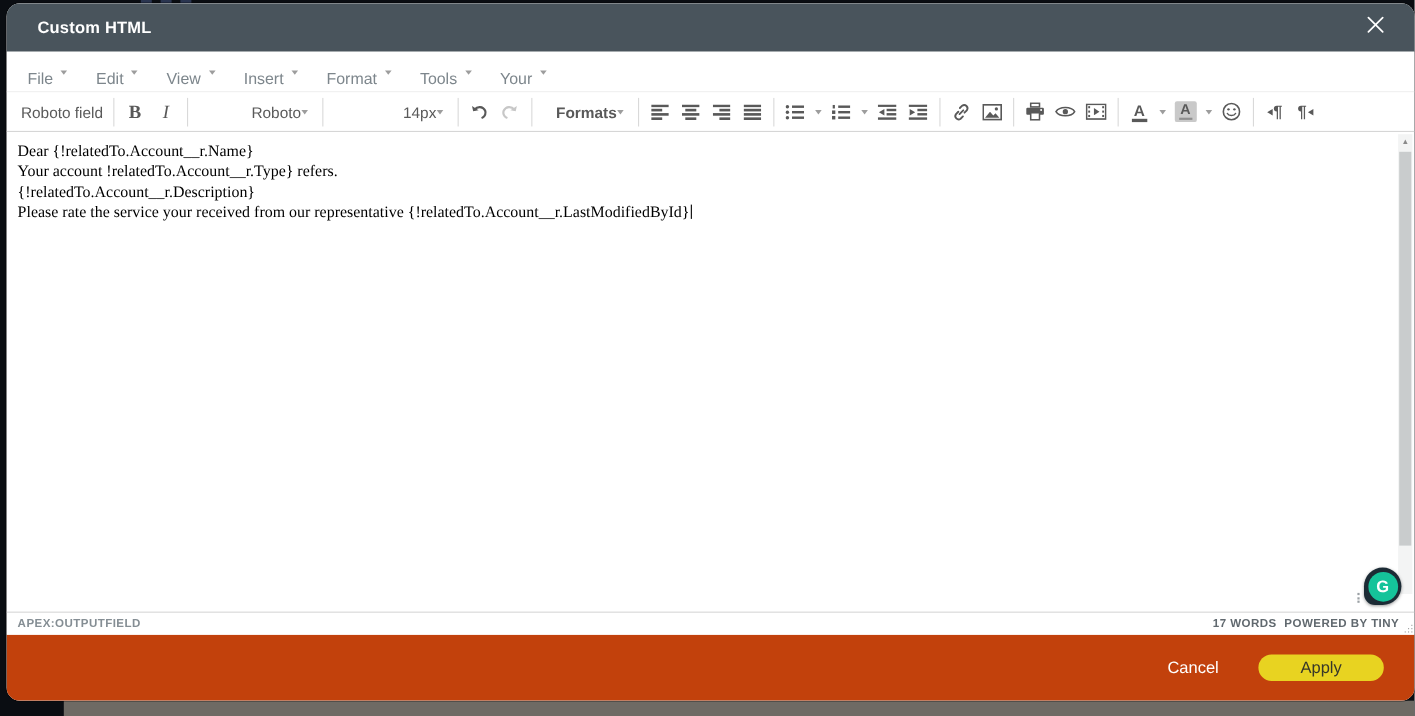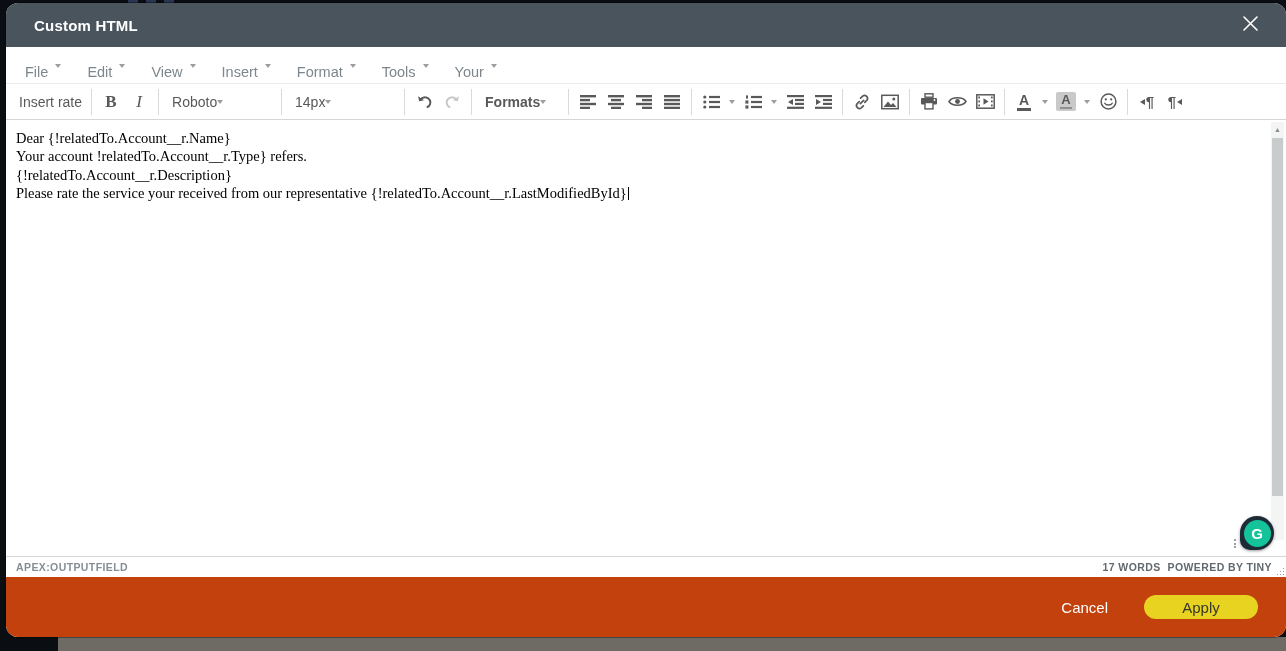--- a/index.html
+++ b/index.html
@@ -44,21 +44,21 @@
     padding:0 4px; border-bottom:1px solid #d6d6d6; color:#595959;
   }
   .tgroup { display:flex; align-items:center; height:26px; padding:0 5px; }
   .tgroup + .tgroup { border-left:1px solid #d9d9d9; }
   .tbtn {
     min-width:28px; height:26px; display:flex; align-items:center; justify-content:center;
     border-radius:2px; cursor:pointer; color:#595959; font-size:14px; padding:0 4px;
   }
   .tbtn svg { display:block; }
   .tbtn.disabled { color:#c7c7c7; }
-  .ddl { display:flex; align-items:center; justify-content:flex-start; cursor:pointer; height:26px; padding:0 8px; }
+  .ddl { display:flex; align-items:center; justify-content:flex-end; cursor:pointer; height:26px; padding:0 8px; }
   .ddl .lbl { font-size:14px; color:#595959; }
   .ddl-font { width:112px; }
   .ddl-size { width:112px; }
   .ddl-formats { width:86px;font-weight:bold; }
   .caret-btn { width:14px; height:26px; display:flex; align-items:center; justify-content:center; cursor:pointer; }
   .bold-glyph { font-family:"Liberation Serif", serif; font-weight:bold; font-size:17px; }
   .italic-glyph { font-family:"Liberation Serif", serif; font-style:italic; font-size:17px; }
   .fore-a { display:flex; flex-direction:column; align-items:center; line-height:1; }
   .fore-a .a { font-size:14px; font-weight:bold; color:#595959; }
   .fore-a .bar { width:14px; height:3px; background:#595959; margin-top:1px; }
@@ -172,21 +172,21 @@
       </span>
     <span class="menu-item">
         <span>Your</span>
         <span class="caret"></span>
       </span>
   </div>
 
   <div class="toolbar">
 
     <div class="tgroup">
-      <span class="tbtn">Insert rate</span>
+      <span class="tbtn">Roboto field</span>
     </div>
 
     <div class="tgroup">
       <span class="tbtn">
           <span class="bold-glyph">B</span>
         </span>
       <span class="tbtn">
           <span class="italic-glyph">I</span>
         </span>
     </div>

